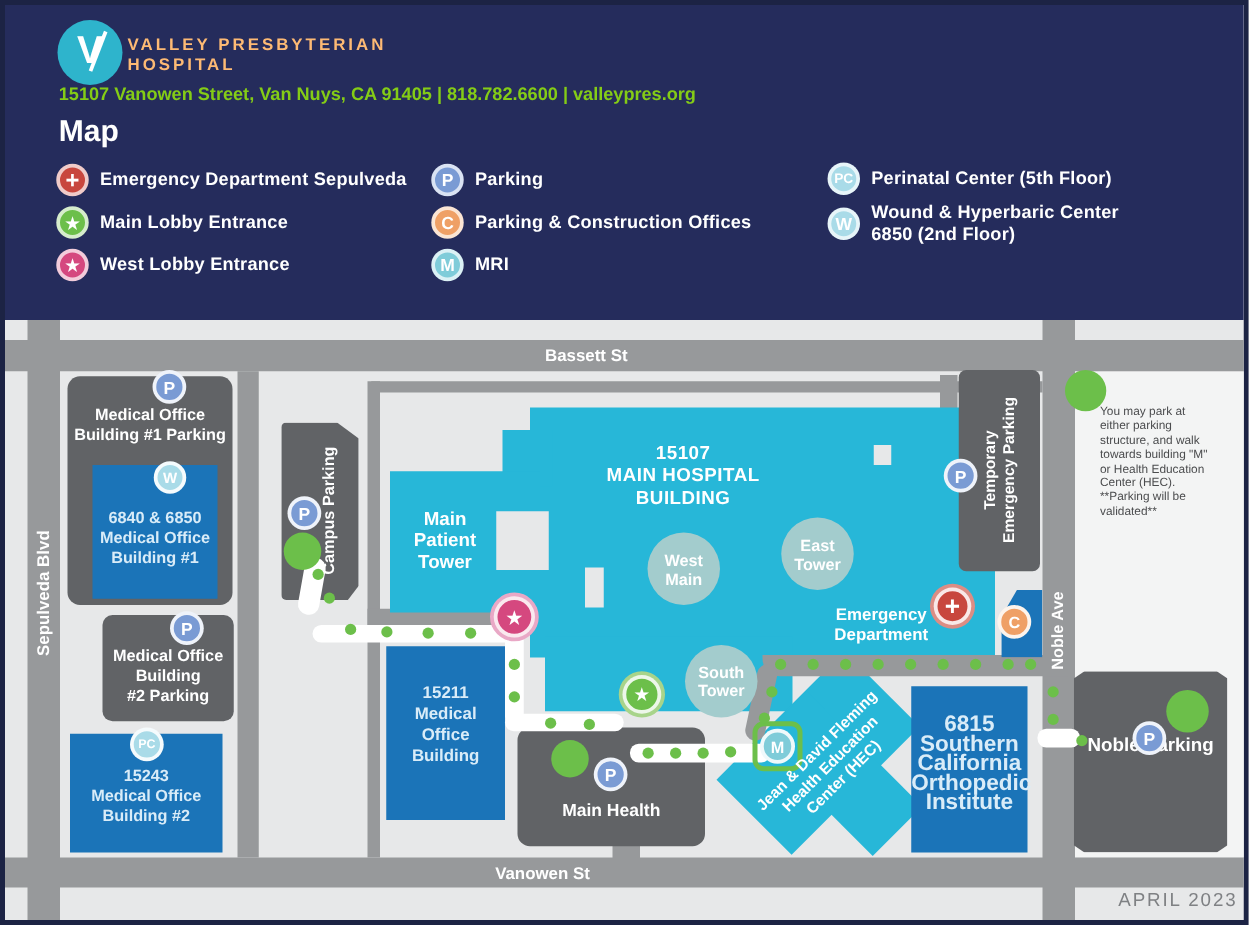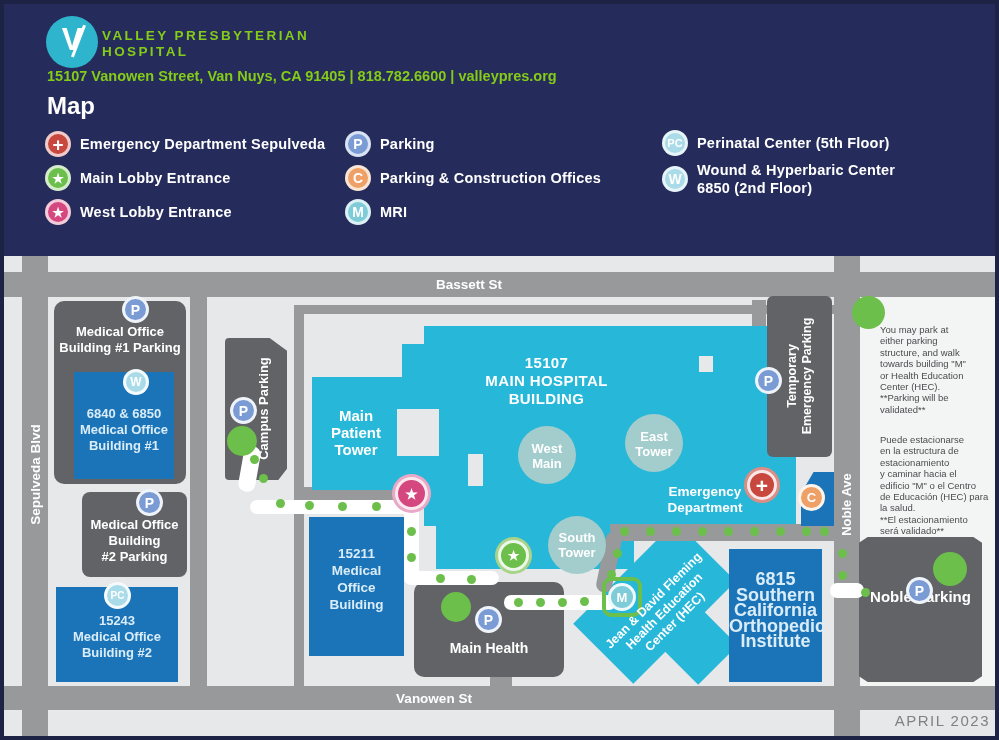--- a/index.html
+++ b/index.html
@@ -3,21 +3,21 @@
 <meta charset="utf-8">
 <style>
   html,body{margin:0;padding:0;background:#fff;}
   #frame{position:relative;width:999px;height:740px;box-sizing:border-box;border:4px solid #1c2344;
          background:#e7e8e9;overflow:hidden;font-family:"Liberation Sans",sans-serif;}
   
   #hdr{position:absolute;left:0;top:0;width:100%;height:252px;background:#252c5c;z-index:10;}
   #logo{position:absolute;left:42px;top:12px;width:52px;height:52px;border-radius:50%;background:#2eb4cc;}
   #logo .v{position:absolute;left:0;top:6px;width:100%;text-align:center;color:#fff;font-size:31px;font-weight:bold;}
   #logo .slash{position:absolute;left:31px;top:8px;width:2.5px;height:34px;background:#fff;transform:rotate(21deg);}
-  .hname{position:absolute;left:98px;color:#84cc16;font-weight:bold;font-size:13.5px;letter-spacing:2.4px;}
+  .hname{position:absolute;left:98px;color:#fdba74;font-weight:bold;font-size:13.5px;letter-spacing:2.4px;}
   .haddr{position:absolute;left:43px;top:64px;color:#84cc16;font-weight:bold;font-size:14.5px;}
   .htitle{position:absolute;left:43px;top:88px;color:#fff;font-weight:600;font-size:24px;}
   .lrow{position:absolute;display:flex;align-items:center;gap:9px;z-index:11;}
   .bdg2{width:26px;height:26px;border-radius:50%;display:flex;align-items:center;justify-content:center;
         font-weight:bold;color:#fff;border:3px solid rgba(255,255,255,.72);box-sizing:border-box;flex:0 0 auto;font-size:14px;}
   .llabel{color:#fff;font-size:14.5px;font-weight:600;letter-spacing:.2px;white-space:pre-line;line-height:1.25;}
   .red{background:#c8473e;} .green{background:#6cbf4a;} .pink{background:#d5487f;}
   .pblue{background:#7a9bd4;} .orange{background:#efa066;} .teal{background:#7fccd9;}
   .pale{background:#a9dbe8;} .pale.sm{font-size:11px;} .fsplus{font-size:19px;line-height:1;} .fsstar{font-size:13px;}
   
@@ -214,29 +214,20 @@
   <div class="lbl" style="left:855px;top:584px;width:123px;font-size:15px;">Noble Parking</div>
 
   <div class="note" style="left:876px;top:320px;">You may park at
 either parking
 structure, and walk
 towards building "M"
 or Health Education
 Center (HEC).
 **Parking will be
 validated**</div>
-  <div class="note" style="left:876px;top:430px;">Puede estacionarse
-en la estructura de
-estacionamiento
-y caminar hacia el
-edificio "M" o el Centro
-de Educación (HEC) para
-la salud.
-**El estacionamiento
-será validado**</div>
   <div id="date">APRIL 2023</div>
 
 <div class="dot" style="left: 245.5px; top: 450.5px;"></div>
     <div class="dot" style="left: 254.5px; top: 469.5px;"></div>
     <div class="dot" style="left: 271.5px; top: 494.5px;"></div>
     <div class="dot" style="left: 300.5px; top: 496.5px;"></div>
     <div class="dot" style="left: 333.5px; top: 497.5px;"></div>
     <div class="dot" style="left: 367.5px; top: 497.5px;"></div>
     <div class="dot" style="left: 402.5px; top: 522.5px;"></div>
     <div class="dot" style="left: 402.5px; top: 548.5px;"></div>

